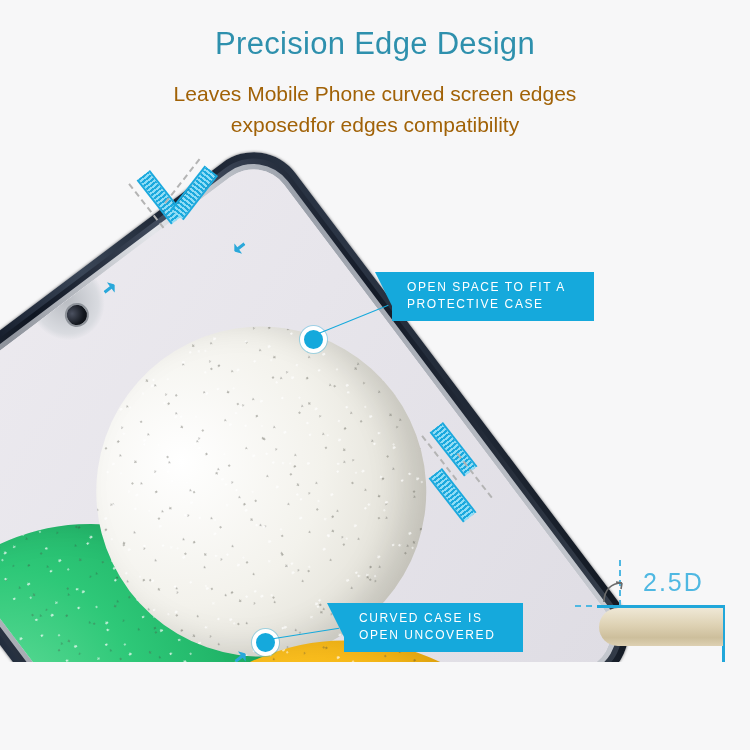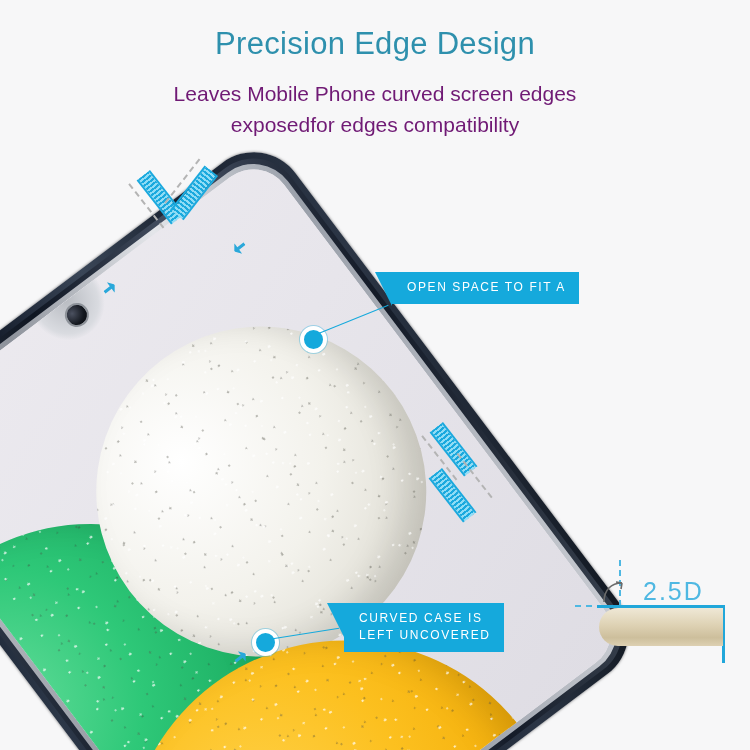--- a/index.html
+++ b/index.html
@@ -2,30 +2,30 @@
 <html><head>
 <meta charset="utf-8">
 <style>
   html,body{margin:0;padding:0;}
   body{
     width:750px;height:750px;
     background:#f7f7f8;
     font-family:"Liberation Sans","DejaVu Sans",sans-serif;
     overflow:hidden;
   }
-  #stage{position:relative;width:750px;height:750px;overflow:hidden;background:#f7f7f8;}
+  #stage{position:relative;width:750px;height:662px;overflow:hidden;background:#f7f7f8;}
 
   
   .title{
     position:absolute;left:0;top:26px;width:750px;text-align:center;
     font-size:31px;color:#2e90ad;letter-spacing:.3px;
   }
   .subtitle{
     position:absolute;left:0;top:78px;width:750px;text-align:center;
-    font-size:21px;color:#701a75;line-height:31px;
+    font-size:21px;color:#a16207;line-height:31px;
   }
   .subtitle span{display:block;}
 
   
   #phone-wrap{position:absolute;left:-60px;top:205px;width:560px;height:620px;}
   #phone{
     position:absolute;left:0;top:0;width:520px;height:640px;
     transform:rotate(-37deg);
     transform-origin:60% 40%;
   }
@@ -108,21 +108,21 @@
   }
   .ruler .dash{
     position:absolute;width:56px;height:0;
     border-top:2px dashed #b4b4b4;
   }
 
   
   .banner{
     position:absolute;background:#15a9dc;color:#ffffff;
     font-size:12px;letter-spacing:1.6px;line-height:17px;
-    padding:7px 13px 8px 15px;
+    padding:7px 28px 8px 15px;
     font-weight:normal;
   }
   .banner::before{
     content:"";position:absolute;left:-17px;top:0;
     border-style:solid;border-width:0 17px 34px 0;
     border-color:transparent #15a9dc transparent transparent;
   }
   .banner span{display:block;white-space:nowrap;}
 
   .dot{
@@ -140,21 +140,21 @@
   .d-top-line{position:absolute;left:22px;top:45px;width:128px;height:3px;background:#21a7da;}
   .d-right-line{position:absolute;left:147px;top:45px;width:3px;height:58px;background:#21a7da;}
   .d-dash-h{position:absolute;left:0px;top:45px;width:28px;height:0;border-top:2px dashed #4fb8e2;}
   .d-dash-v{position:absolute;left:44px;top:0px;height:46px;width:0;border-left:2px dashed #4fb8e2;}
   .d-glass{
     position:absolute;left:24px;top:48px;width:124px;height:38px;
     border-radius:19px 0 0 19px;
     background:linear-gradient(180deg,#efe8d6 0%,#ded2b4 45%,#cdbf9c 78%,#ddd0b2 100%);
   }
   .d-label{
-    position:absolute;left:68px;top:17px;font-size:25px;color:#4fb8e2;letter-spacing:2px;
+    position:absolute;left:68px;top:8px;font-size:25px;color:#4fb8e2;letter-spacing:2px;
   }
   .d-arc{position:absolute;left:26px;top:20px;width:26px;height:26px;}
 </style>
 </head>
 <body>
 
 <div id="stage">
 
   <div class="title">Precision Edge Design</div>
   <div class="subtitle">
@@ -197,27 +197,28 @@
   </div>
   <div class="ruler" style="left:442px;top:468px;transform:rotate(52deg);">
     <div class="bar"></div>
     <div class="dash" style="left:-2px;top:-22px;"></div>
   </div>
 
   <div class="dot" style="left:300px;top:326px;"></div>
   <div class="lead" style="left:316px;top:334px;width:78px;transform:rotate(-22deg);"></div>
   <div class="banner" style="left:392px;top:272px;">
     <span>OPEN SPACE TO FIT A</span>
+    <span>PROTECTIVE CASE</span>
   </div>
 
   <div class="dot" style="left:252px;top:629px;"></div>
   <div class="lead" style="left:268px;top:639px;width:72px;transform:rotate(-9deg);"></div>
   <div class="banner" style="left:344px;top:603px;">
     <span>CURVED CASE IS</span>
-    <span>LEFT UNCOVERED</span>
+    <span>OPEN UNCOVERED</span>
   </div>
 
   <div id="detail">
     <div class="d-dash-h"></div>
     <div class="d-dash-v"></div>
     <div class="d-top-line"></div>
     <div class="d-right-line"></div>
     <div class="d-glass"></div>
     <svg class="d-arc" viewBox="0 0 26 26">
       <path d="M3 22 C3 10, 10 3, 21 3" fill="none" stroke="#6a6a6a" stroke-width="1.6"></path>

